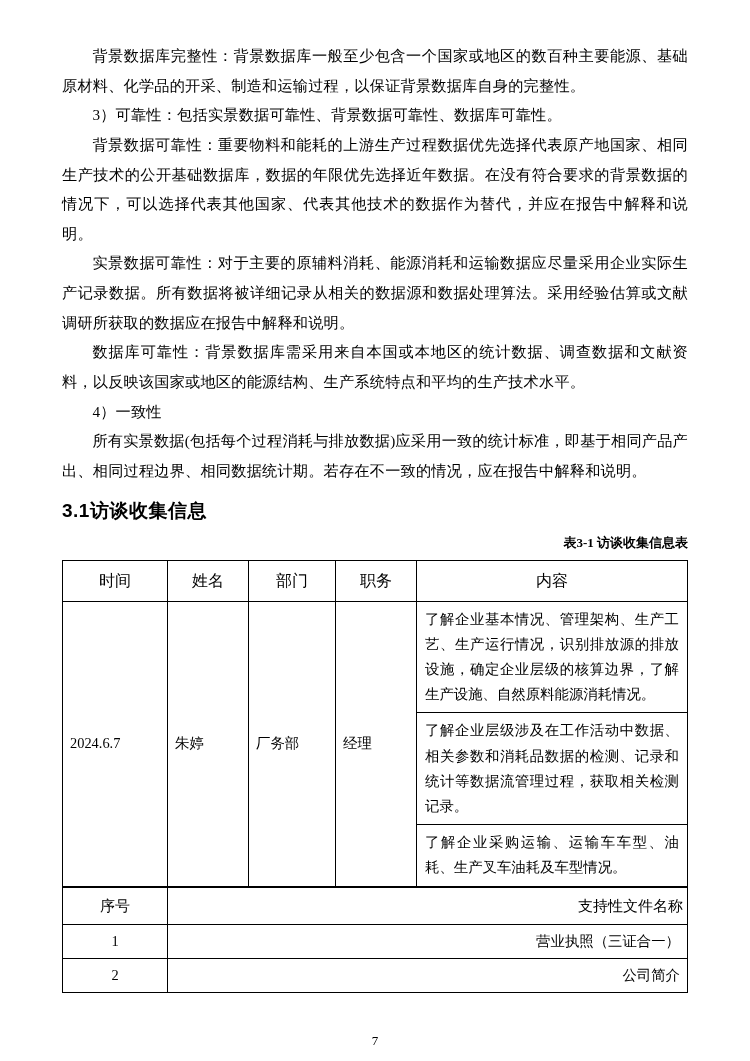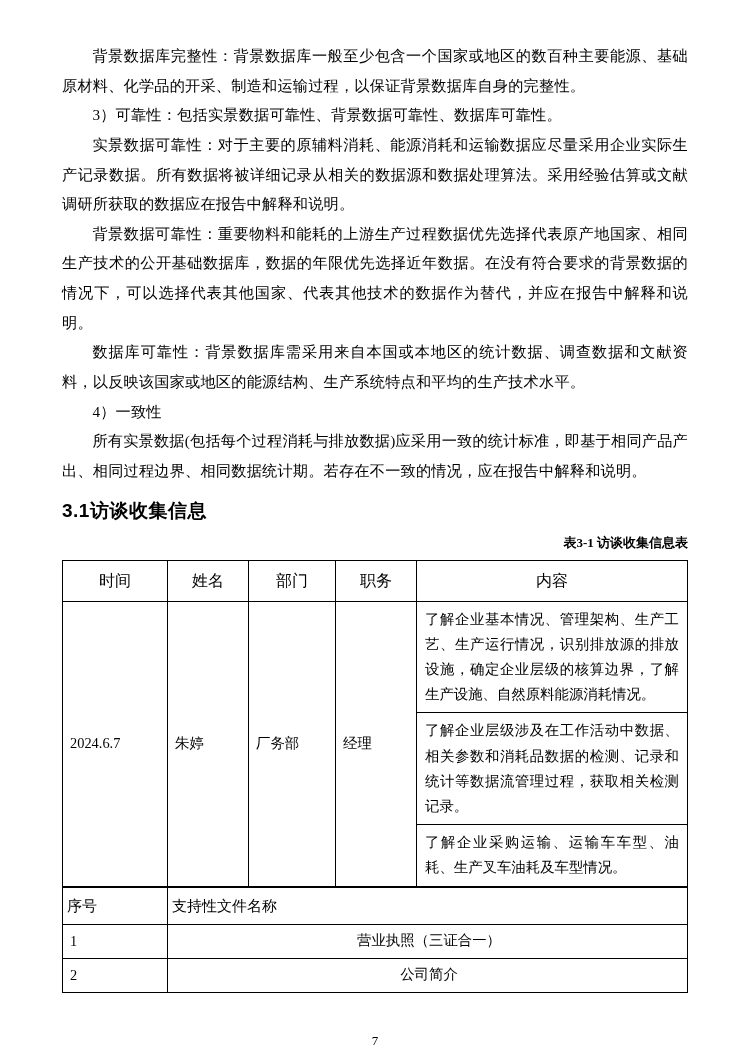--- a/index.html
+++ b/index.html
@@ -65,52 +65,51 @@
   }
   .t1 .c-center {
     white-space: nowrap;
   }
   .t1 .c-content {
     text-align: justify;
     text-justify: inter-ideograph;
     padding: 5px 8px 5px 8px;
   }
   .t2 th {
-    text-align: left;
+    text-align: right;
     font-size: 15px;
     padding: 5px 4px;
   }
   .t2 .num {
-    text-align: left;
+    text-align: center;
     width: 90px;
   }
   .t2 .nm {
-    text-align: center;
+    text-align: right;
     padding-left: 10px;
-    font-family: Liberation Mono, monospace;
   }
   .page-number {
     position: absolute;
     left: 0;
     right: 0;
     bottom: 24px;
     text-align: center;
     font-size: 13px;
     font-family: "Liberation Serif", "DejaVu Serif", serif;
   }
 </style>
 </head>
 <body>
 
 <div class="page">
 
   <p class="para indent">背景数据库完整性：背景数据库一般至少包含一个国家或地区的数百种主要能源、基础原材料、化学品的开采、制造和运输过程，以保证背景数据库自身的完整性。</p>
   <p class="para indent">3）可靠性：包括实景数据可靠性、背景数据可靠性、数据库可靠性。</p>
+  <p class="para indent">背景数据可靠性：重要物料和能耗的上游生产过程数据优先选择代表原产地国家、相同生产技术的公开基础数据库，数据的年限优先选择近年数据。在没有符合要求的背景数据的情况下，可以选择代表其他国家、代表其他技术的数据作为替代，并应在报告中解释和说明。</p>
   <p class="para indent">实景数据可靠性：对于主要的原辅料消耗、能源消耗和运输数据应尽量采用企业实际生产记录数据。所有数据将被详细记录从相关的数据源和数据处理算法。采用经验估算或文献调研所获取的数据应在报告中解释和说明。</p>
-  <p class="para indent">背景数据可靠性：重要物料和能耗的上游生产过程数据优先选择代表原产地国家、相同生产技术的公开基础数据库，数据的年限优先选择近年数据。在没有符合要求的背景数据的情况下，可以选择代表其他国家、代表其他技术的数据作为替代，并应在报告中解释和说明。</p>
   <p class="para indent">数据库可靠性：背景数据库需采用来自本国或本地区的统计数据、调查数据和文献资料，以反映该国家或地区的能源结构、生产系统特点和平均的生产技术水平。</p>
   <p class="para indent">4）一致性</p>
   <p class="para indent">所有实景数据(包括每个过程消耗与排放数据)应采用一致的统计标准，即基于相同产品产出、相同过程边界、相同数据统计期。若存在不一致的情况，应在报告中解释和说明。</p>
 
   <h2 class="heading">3.1访谈收集信息</h2>
 
   <div class="table-caption">表3-1  访谈收集信息表</div>
 
   <table class="t1">
     <tbody>

